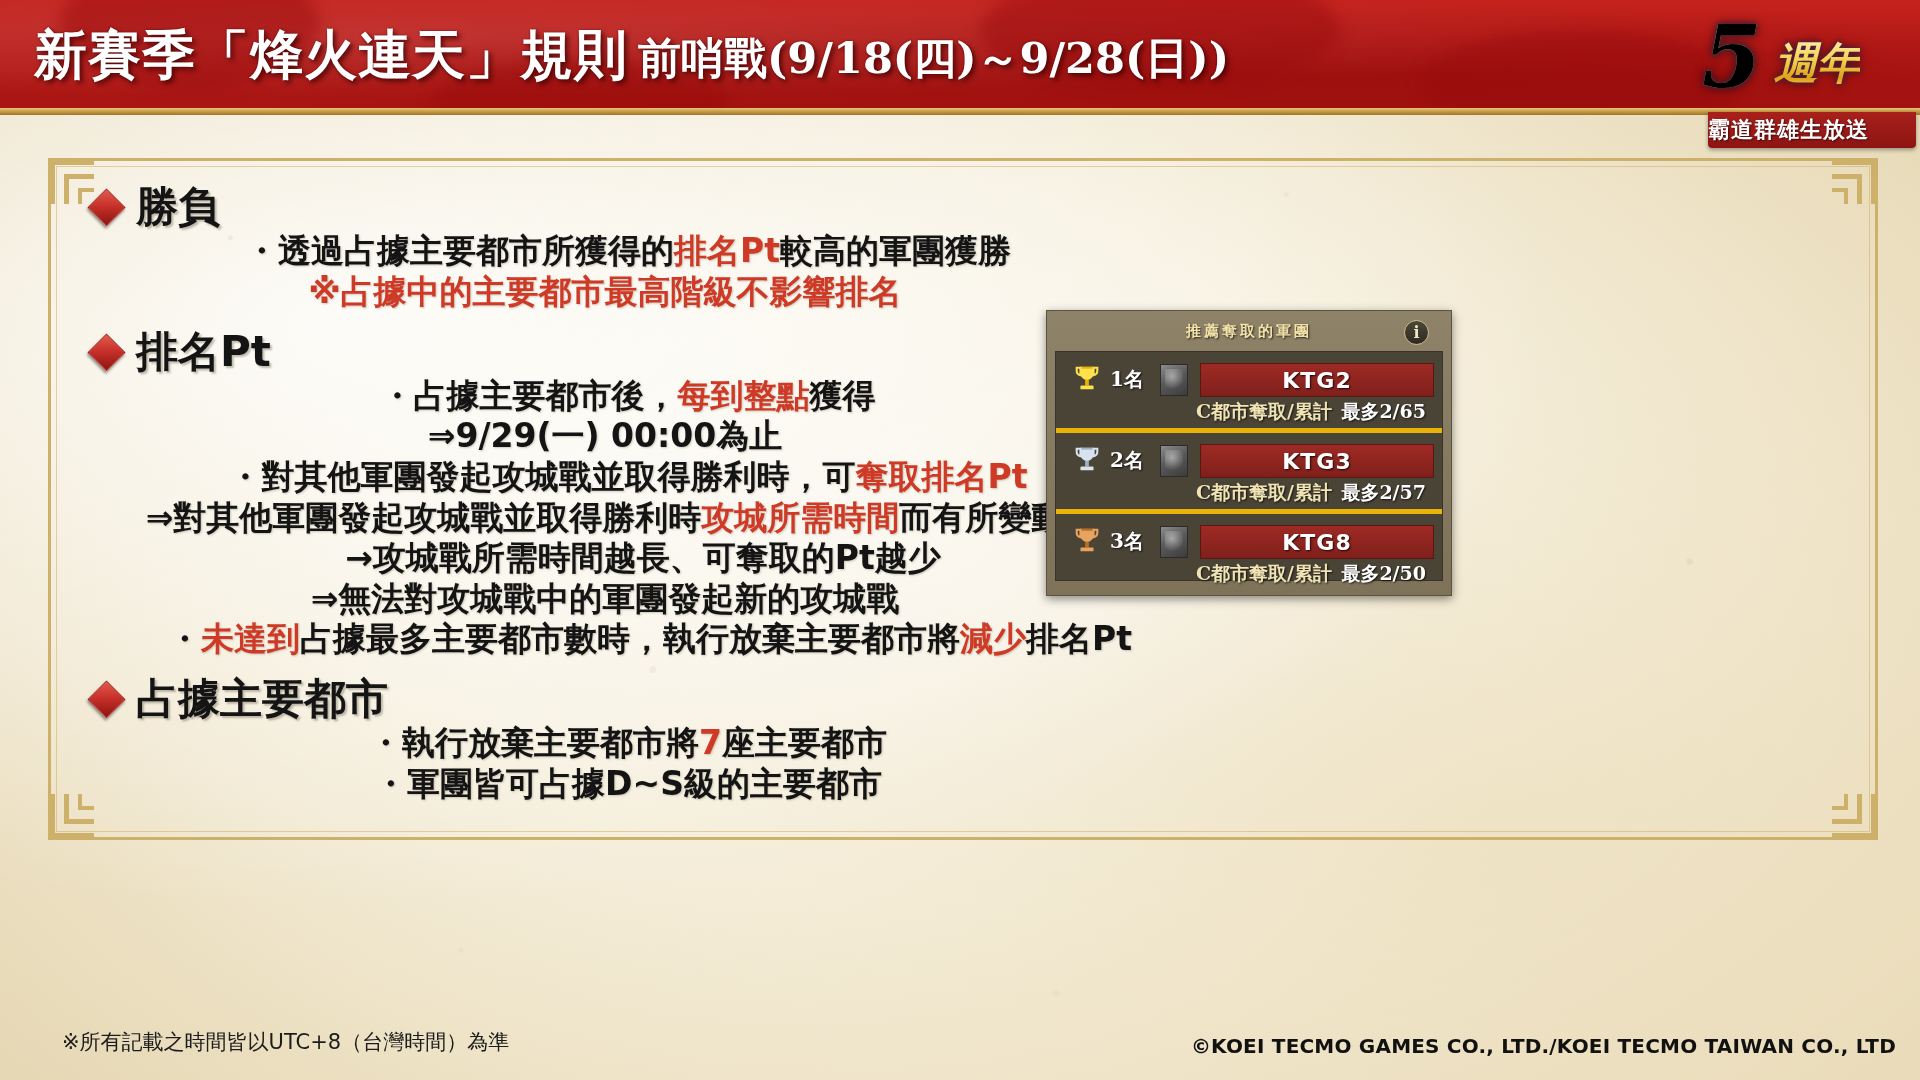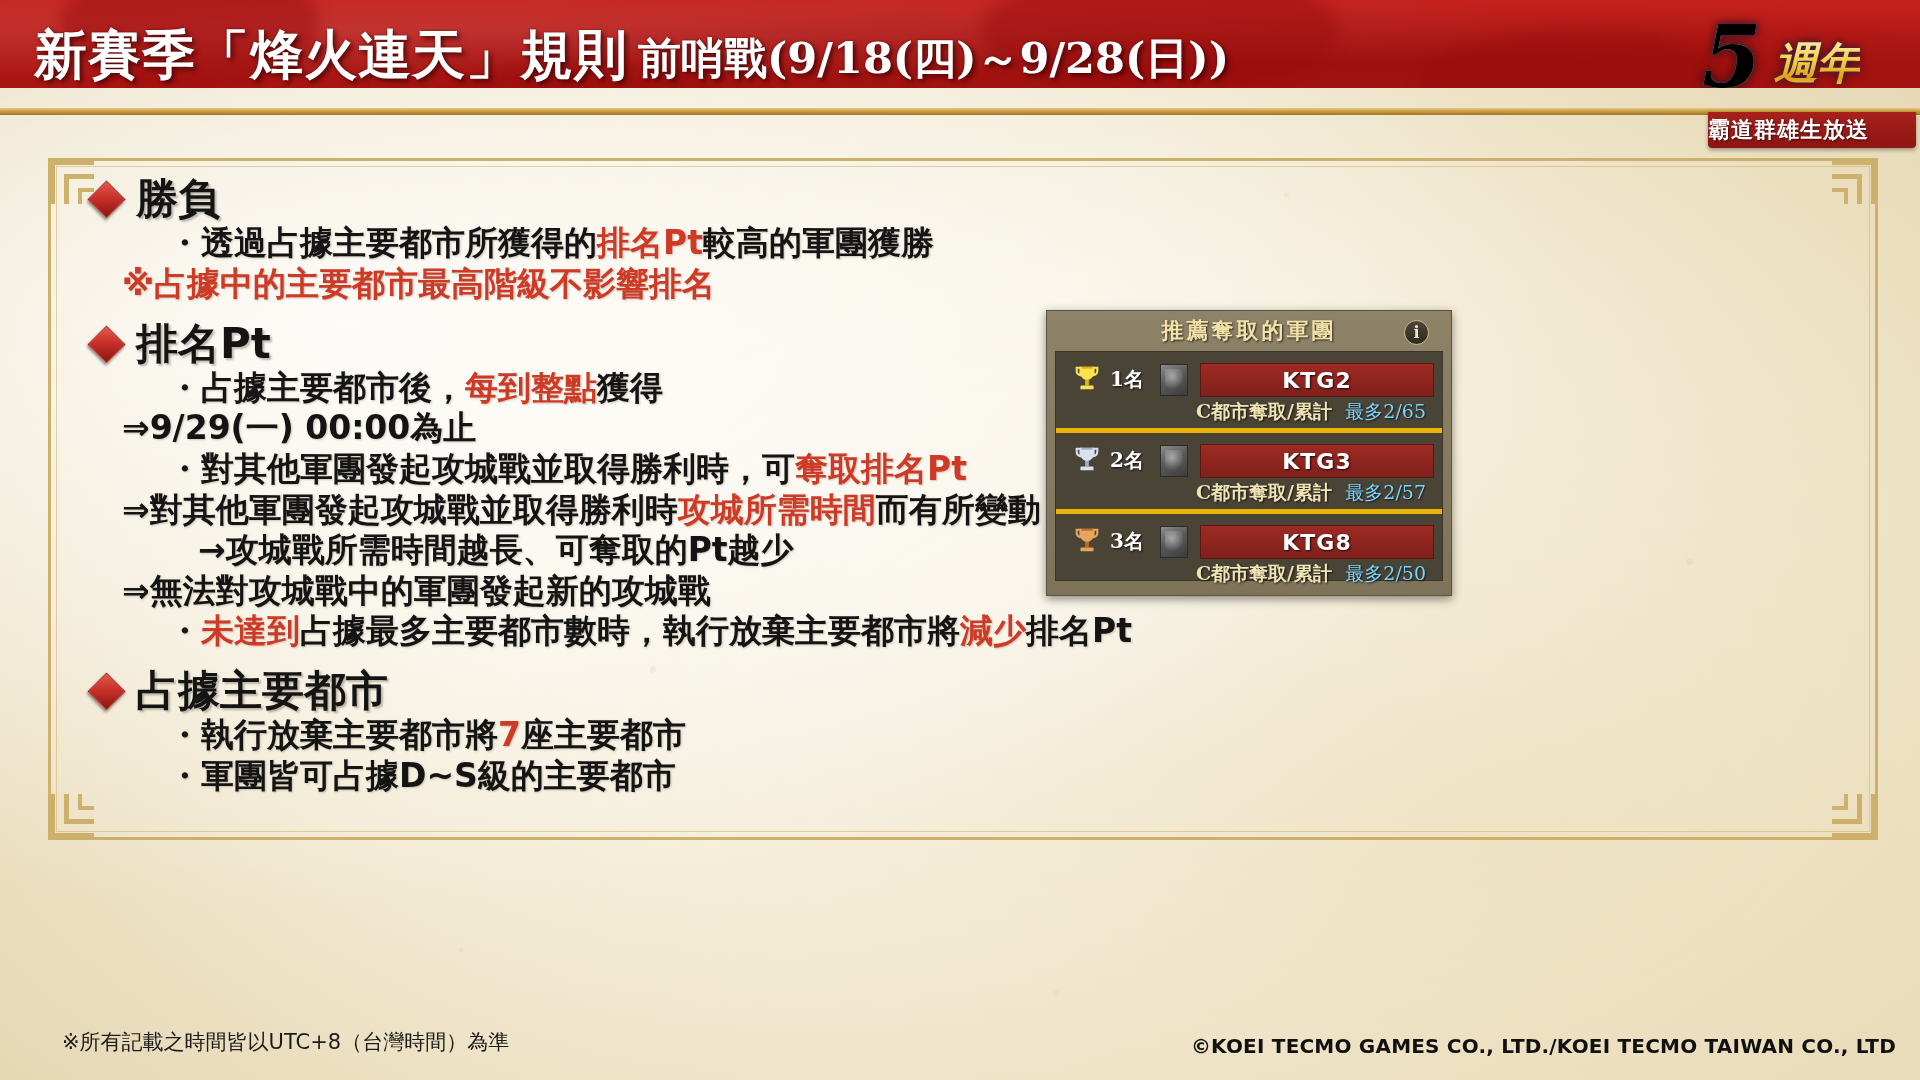--- a/index.html
+++ b/index.html
@@ -24,21 +24,21 @@
       radial-gradient(circle at 34% 62%, rgba(190,165,120,.14) 0 3px, transparent 4px),
       radial-gradient(circle at 67% 18%, rgba(190,165,120,.12) 0 2px, transparent 3px),
       radial-gradient(circle at 88% 52%, rgba(190,165,120,.16) 0 3px, transparent 4px),
       radial-gradient(circle at 24% 88%, rgba(190,165,120,.13) 0 2px, transparent 3px),
       radial-gradient(circle at 55% 92%, rgba(190,165,120,.10) 0 3px, transparent 4px);
     opacity:.9;
   }
 
   
   #header{
-    position:absolute;left:0;top:0;width:1920px;height:88px;
+    position:absolute;left:0;top:0;width:1920px;height:108px;
     background:
       radial-gradient(ellipse at 20% 35%, rgba(255,255,255,.10), rgba(255,255,255,0) 60%),
       radial-gradient(ellipse at 70% 70%, rgba(120,0,0,.35), rgba(120,0,0,0) 65%),
       linear-gradient(180deg,#c4221d 0%,#b81b18 45%,#a81512 100%);
     overflow:hidden;
   }
   #header .splotch{position:absolute;border-radius:50%;background:rgba(150,12,12,.45);filter:blur(7px);}
   #header-underline{
     position:absolute;left:0;top:108px;width:1920px;height:7px;
     background:linear-gradient(180deg,#e8c77a 0%,#c79b45 50%,#9d7528 100%);
@@ -100,21 +100,21 @@
   .c-bl{left:-3px;bottom:-3px;transform:scaleY(-1);}
   .c-br{right:-3px;bottom:-3px;transform:scale(-1,-1);}
   .corner i:nth-child(1){left:0;top:0;width:46px;height:7px;}
   .corner i:nth-child(2){left:0;top:0;width:7px;height:46px;}
   .corner i:nth-child(3){left:16px;top:16px;width:30px;height:5px;}
   .corner i:nth-child(4){left:16px;top:16px;width:5px;height:30px;}
   .corner i:nth-child(5){left:30px;top:30px;width:16px;height:4px;}
   .corner i:nth-child(6){left:30px;top:30px;width:4px;height:16px;}
 
   
-  #content{position:absolute;left:88px;top:176px;width:1000px;}
+  #content{position:absolute;left:88px;top:184px;width:1000px;text-align:center;}
   .section{margin-bottom:2px;}
   .sec-head{display:flex;align-items:center;gap:14px;margin-bottom:2px;}
   .diamond{
     width:34px;height:34px;flex:0 0 34px;position:relative;
   }
   .diamond:before{
     content:"";position:absolute;left:50%;top:50%;
     width:25px;height:25px;margin:-12.5px 0 0 -12.5px;
     transform:rotate(45deg);
     background:linear-gradient(135deg,#e05a4e 0%,#c8312a 45%,#8d1410 100%);
@@ -144,21 +144,21 @@
     position:absolute;left:1046px;top:310px;width:404px;height:284px;
     background:linear-gradient(180deg,#8e8268 0%,#7e7359 100%);
     border:1px solid #5d543f;
     box-shadow:0 3px 9px rgba(0,0,0,.45);
   }
   #panel-title{
     height:40px;display:flex;align-items:center;justify-content:center;
     position:relative;
   }
   #panel-title .txt{
-    color:#f2e2a8;font-size:22px;font-weight:bold;letter-spacing:3px;
+    color:#f2e2a8;font-size:15px;font-weight:bold;letter-spacing:3px;
     font-family:"DejaVu Serif","Liberation Serif",serif;
     text-shadow:1px 1px 2px rgba(0,0,0,.7);
     text-align:right;
   }
   #info-icon{
     position:absolute;right:22px;top:9px;width:23px;height:23px;border-radius:50%;
     background:linear-gradient(180deg,#4d4738,#2d2a22);
     border:1px solid #c9bb8c;
     color:#f0e6c0;font-size:16px;font-weight:bold;
     display:flex;align-items:center;justify-content:center;
@@ -197,21 +197,21 @@
     text-shadow:1px 1px 2px rgba(0,0,0,.8);
   }
   .metric{
     position:absolute;left:140px;top:47px;
     color:#f0e3b4;font-size:19px;font-weight:bold;
     font-family:"DejaVu Serif","Liberation Serif",serif;
     text-shadow:1px 1px 2px rgba(0,0,0,.7);
   }
   .metric-val{
     position:absolute;right:16px;top:47px;
-    color:#7dd3fc;font-size:19px;font-weight:normal;
+    color:#ffffff;font-size:19px;font-weight:bold;
     font-family:"DejaVu Serif","Liberation Serif",serif;
     text-shadow:1px 1px 2px rgba(0,0,0,.7);
   }
 
   
   #footer-note{
     position:absolute;left:62px;bottom:24px;
     font-size:21px;color:#1c1c1c;font-weight:normal;
     font-family:"DejaVu Sans","Liberation Sans",sans-serif;
   }

